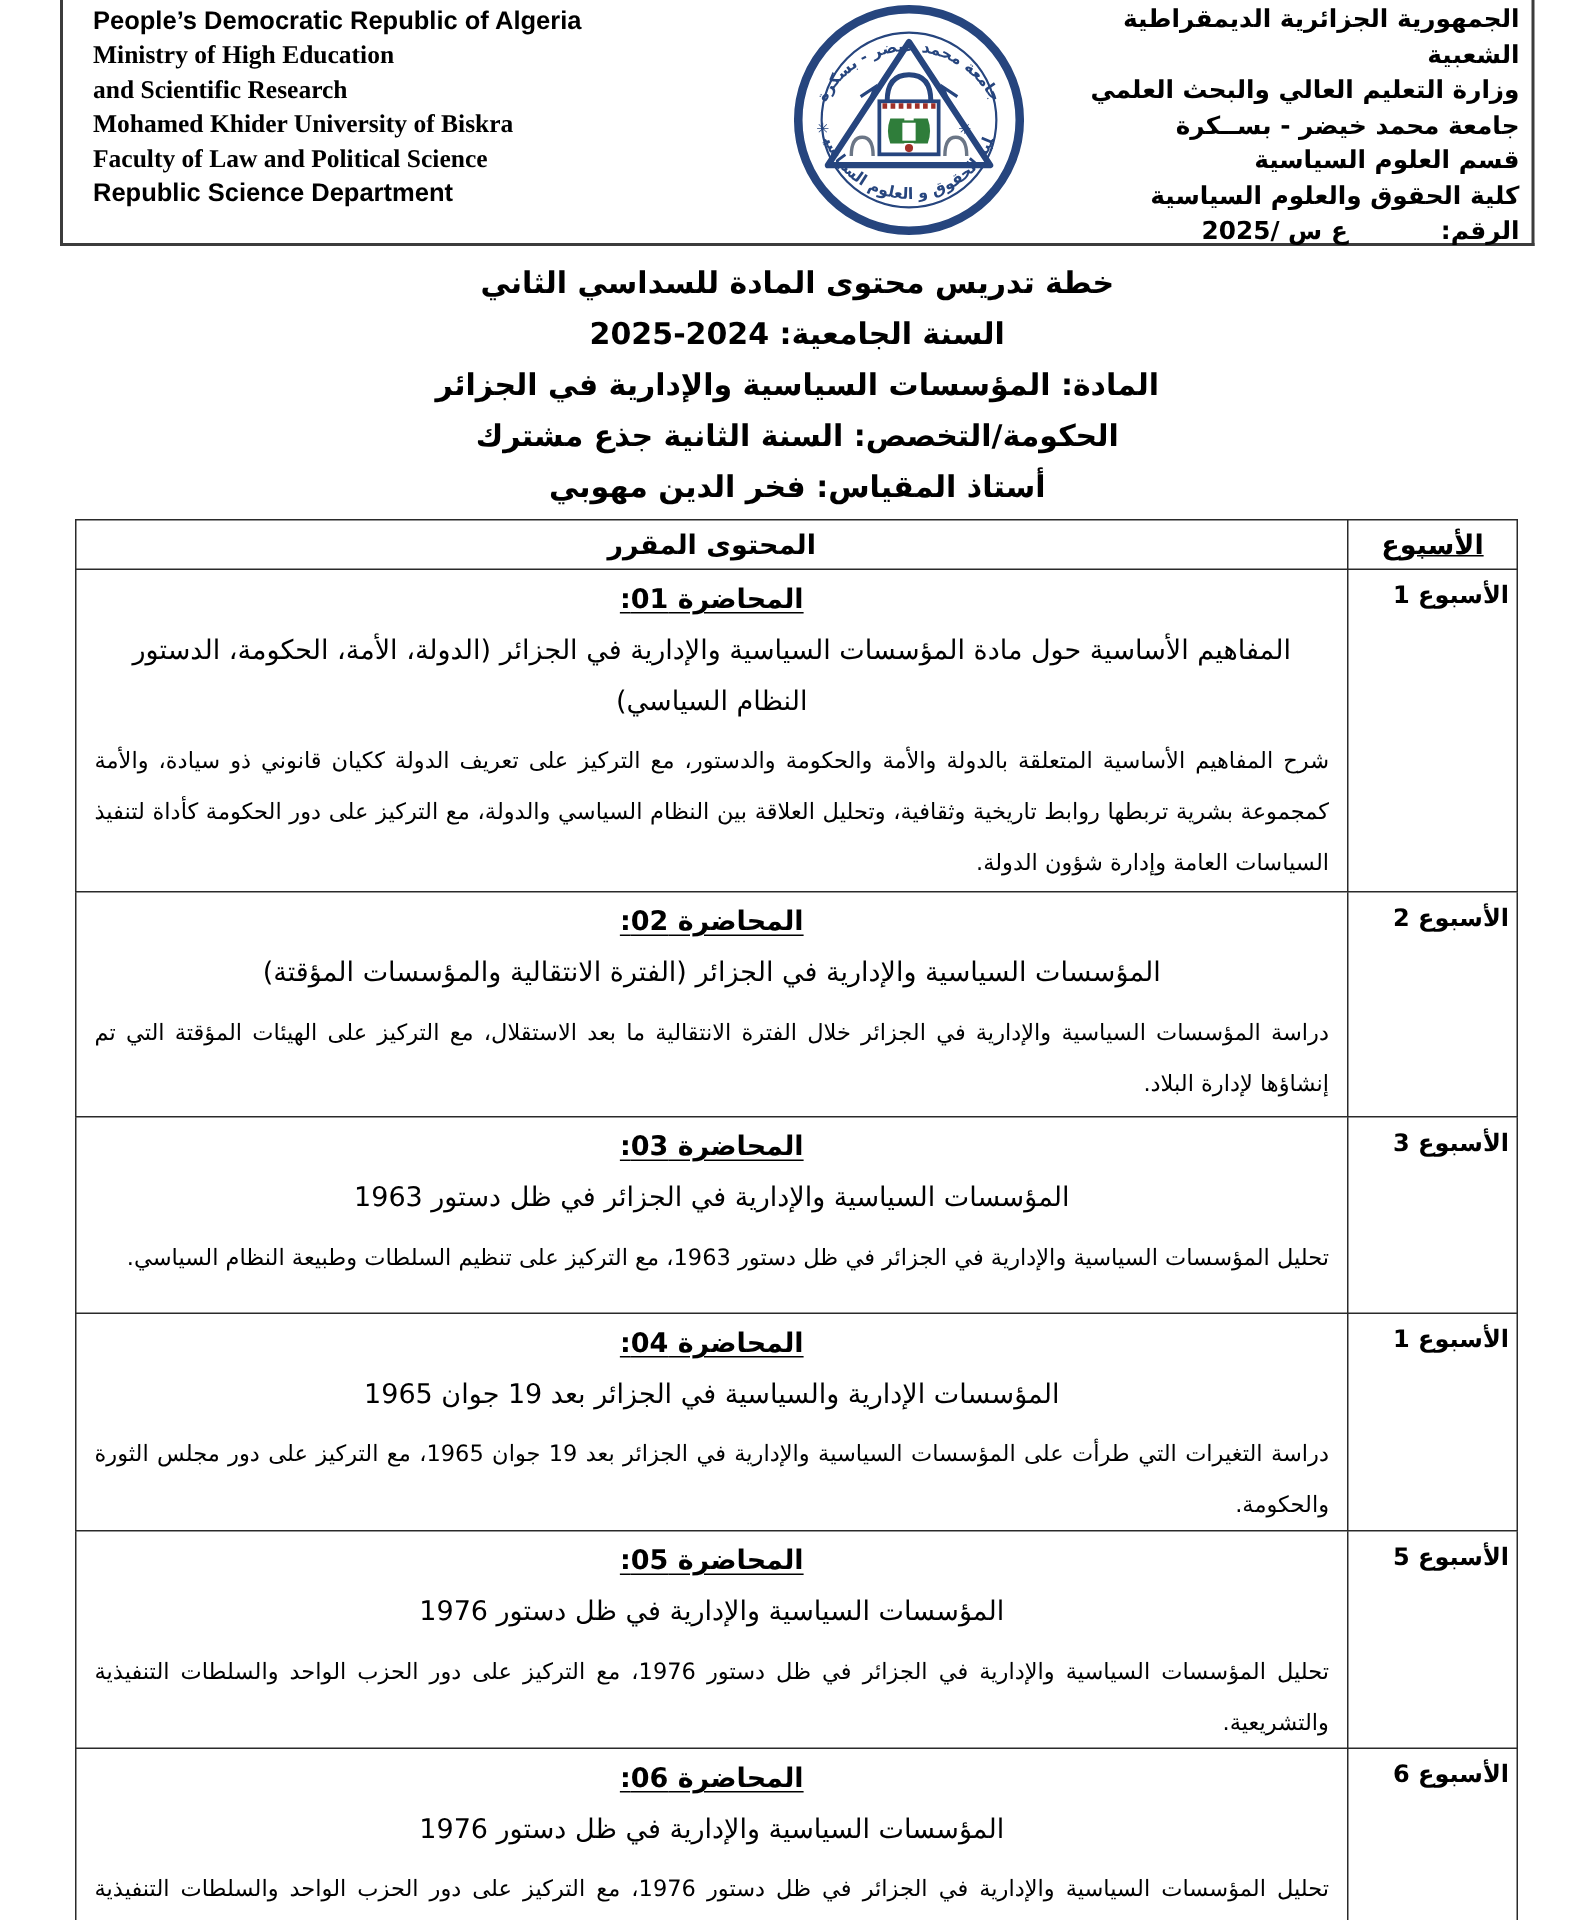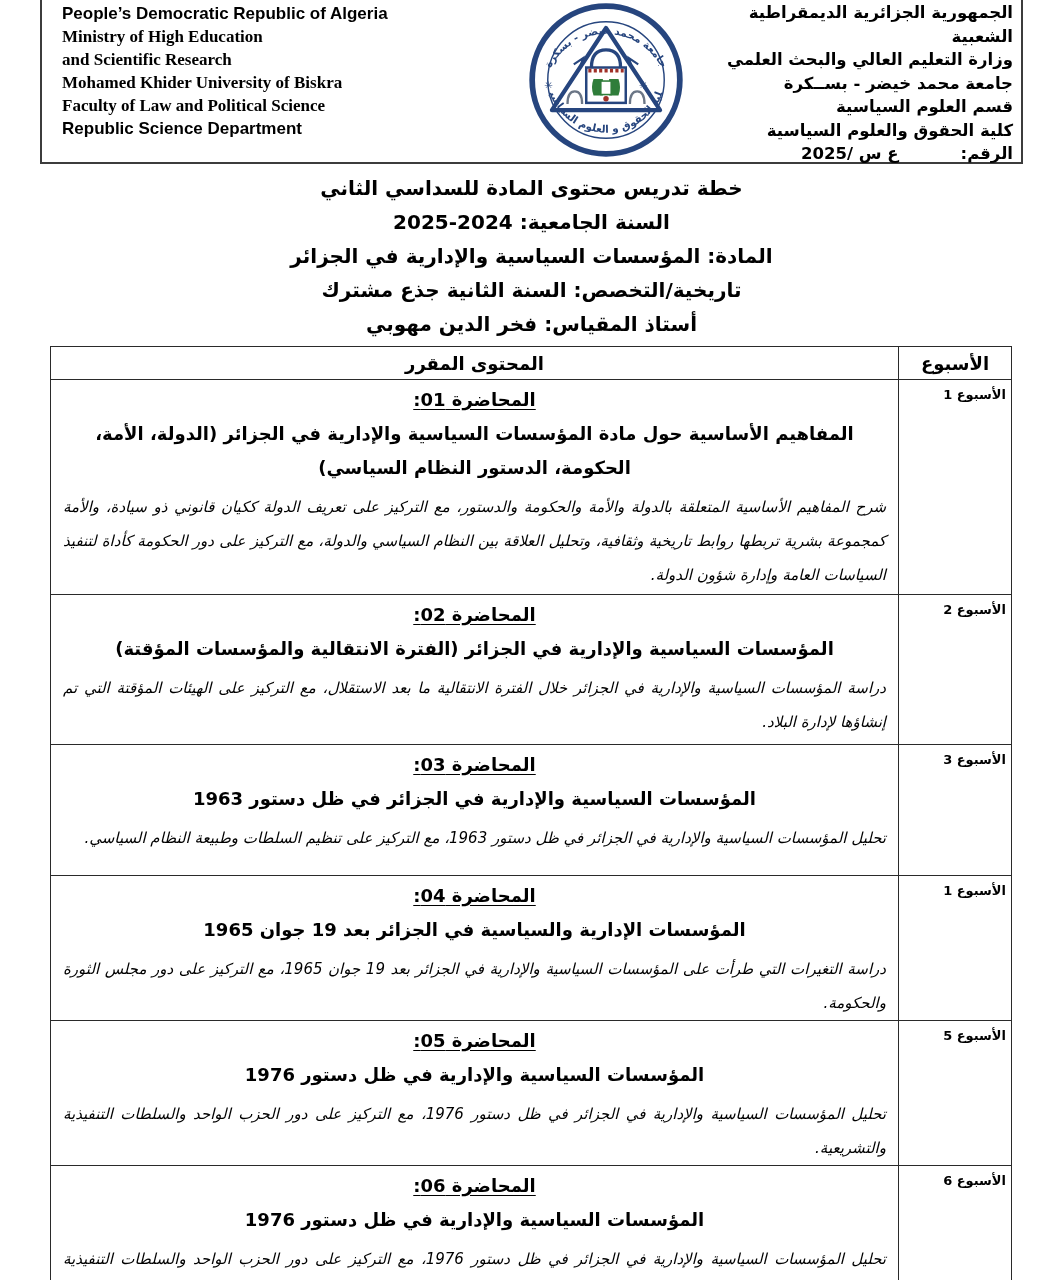--- a/index.html
+++ b/index.html
@@ -36,42 +36,42 @@
 
   
   table.schedule {
     width:962px; margin:5px 51px 0 50px;
     border-collapse:collapse; table-layout:fixed;
   }
   .schedule th, .schedule td { border:1.6px solid #2a2a2a; }
   .schedule thead th {
     height:33px; font-size:18px; font-weight:bold; text-align:center; vertical-align:middle;
   }
-  th.week-col { width:113px; }
+  th.week-col { width:113px;text-decoration:underline; }
   tbody tr:nth-child(1){ height:215px; }
   tbody tr:nth-child(2){ height:150px; }
   tbody tr:nth-child(3){ height:131px; }
   tbody tr:nth-child(4){ height:129px; }
   tbody tr:nth-child(5){ height:124px; }
   tbody tr:nth-child(6){ height:175px; }
   td.week-cell {
     vertical-align:top; 
-    padding:7px 5px 0 2px; font-weight:bold; font-size:13px;
+    padding:7px 5px 0 2px; font-weight:bold; font-size:16px;
   }
   td.content-cell { vertical-align:top; padding:6px 12px 0 12px; }
   .lecture-heading {
     text-align:center; font-weight:bold; font-size:18px;
     text-decoration:underline; text-underline-offset:3px; margin-top:3px;
   }
   .lecture-title {
-    text-align:center; font-weight:bold; font-size:18px;
+    text-align:center; font-weight:normal; font-size:18px;
     line-height:34px; margin-top:7px;
   }
   .lecture-desc {
-    text-align:justify; font-size:15px; line-height:34px; margin-top:5px;font-style:italic;
+    text-align:justify; font-size:15px; line-height:34px; margin-top:5px;
   }
 </style>
 </head>
 <body>
 
 <div class="page">
 
   <div class="header-box">
 
     <div class="header-ar">
@@ -130,21 +130,21 @@
       <div class="en-serif">Faculty of Law and Political Science</div>
       <div class="en-sans">Republic Science Department</div>
     </div>
 
   </div>
 
   <div class="title-block">
     <div>خطة تدريس محتوى المادة للسداسي الثاني</div>
     <div>السنة الجامعية: 2024‏-‏2025</div>
     <div>المادة: المؤسسات السياسية والإدارية في الجزائر</div>
-    <div>تاريخية/التخصص: السنة الثانية جذع مشترك</div>
+    <div>الحكومة/التخصص: السنة الثانية جذع مشترك</div>
     <div>أستاذ المقياس: فخر الدين مهوبي</div>
   </div>
 
   <table class="schedule">
     <thead>
       <tr>
         <th class="week-col">الأسبوع</th>
         <th>المحتوى المقرر</th>
       </tr>
     </thead>

